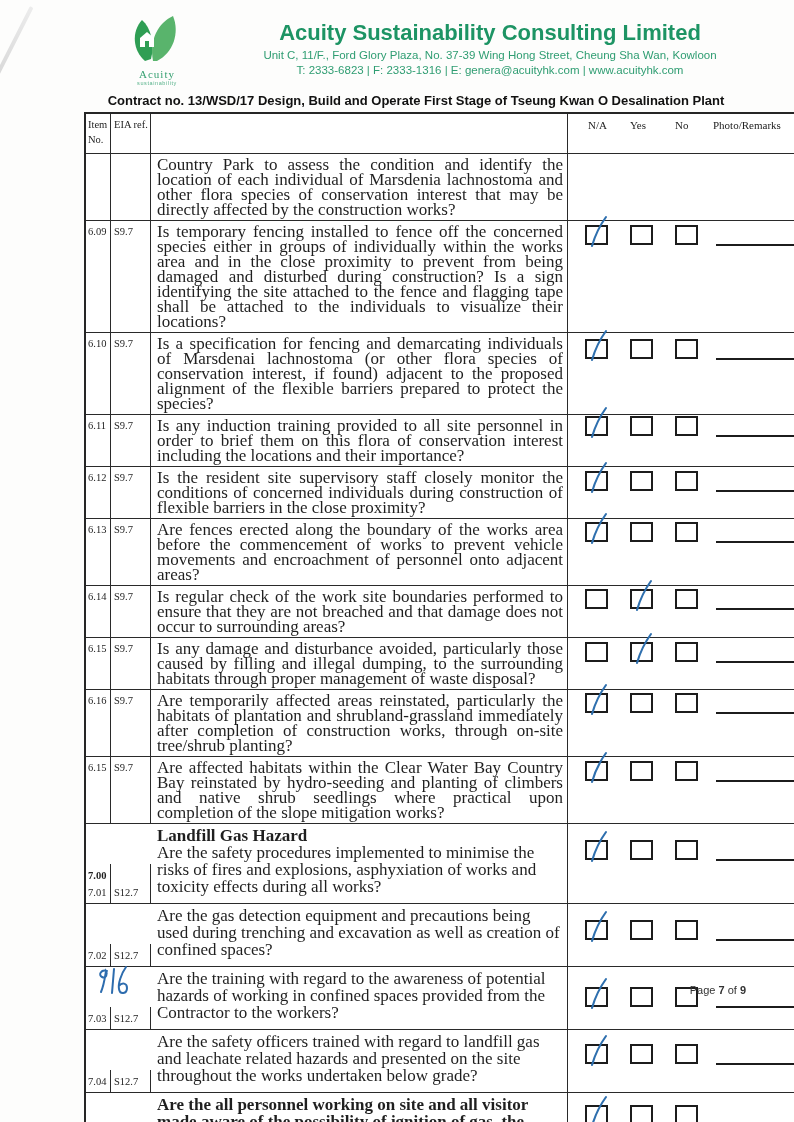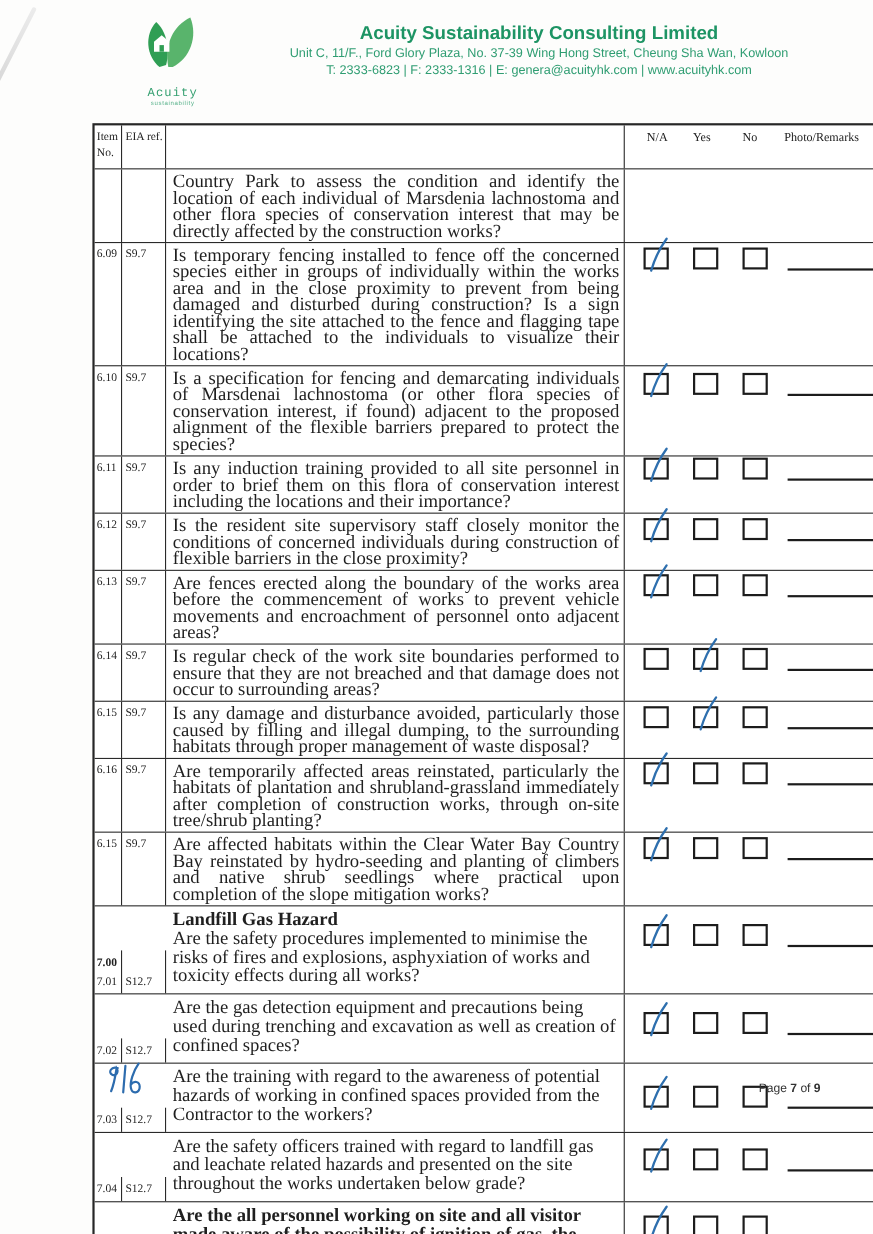--- a/index.html
+++ b/index.html
@@ -9,24 +9,24 @@
     font-family: "Liberation Serif", serif; color: #1f1f1f; overflow: hidden;
   }
   
   .scan-mark {
     position: absolute; left: 30px; top: 6px; width: 4px; height: 102px;
     background: linear-gradient(#ececec, #d2d2d2); transform: rotate(27deg);
     transform-origin: top left; border-radius: 3px;
   }
   
   .logo { position: absolute; left: 113px; top: 15px; width: 88px; text-align: center; }
-  .logo-name { font-family: Liberation Mono, monospace; font-size: 11px; color: #36a071; letter-spacing: 1px; margin-top: 11px; }
+  .logo-name { font-family: Liberation Serif, serif; font-size: 11px; color: #36a071; letter-spacing: 1px; margin-top: 1px; }
   .logo-tagline { font-family: "Liberation Sans", sans-serif; font-size: 5.5px; color: #55b189; letter-spacing: .6px; filter: blur(.6px); }
   .head-text { position: absolute; left: 200px; top: 20px; width: 580px; text-align: center; font-family: "Liberation Sans", sans-serif; }
-  .company { font-size: 17px; font-weight: bold; color: #1d9464; }
+  .company { font-size: 22px; font-weight: bold; color: #1d9464; }
   .addr { font-size: 11.5px; color: #2f9d72; margin-top: 3px; }
   .contract {
     position: absolute; left: 84px; top: 93px; width: 664px; text-align: center;
     font-family: "Liberation Sans", sans-serif; font-size: 13px; font-weight: bold; color: #111;
   }
   
   .sheet { position: absolute; left: 84px; top: 112px; width: 721px; border: 2px solid #262626; background: #fff; }
   .t-row { display: flex; border-bottom: 1.5px solid #2a2a2a; position: relative; }
   #rows .t-row:last-child { border-bottom: none; font-weight: bold; }
   .c-item { width: 25px; border-right: 1.5px solid #2a2a2a; font-size: 10.5px; padding: 3px 1px 2px 2px; line-height: 15px; }
@@ -70,20 +70,21 @@
     <div class="logo-name">Acuity</div>
     <div class="logo-tagline">sustainability</div>
   </div>
 
   <div class="head-text">
     <div class="company">Acuity Sustainability Consulting Limited</div>
     <div class="addr">Unit C, 11/F., Ford Glory Plaza, No. 37-39 Wing Hong Street, Cheung Sha Wan, Kowloon</div>
     <div class="addr">T: 2333-6823 | F: 2333-1316 | E: genera@acuityhk.com | www.acuityhk.com</div>
   </div>
 
+  <div class="contract">Contract no.  13/WSD/17 Design, Build and Operate First Stage of Tseung Kwan O Desalination Plant</div>
 
   <div class="sheet">
     <div class="t-row t-head">
       <div class="c-item">
         <div>Item</div>
         <div>No.</div>
       </div>
       <div class="c-eia">EIA ref.</div>
       <div class="c-q"></div>
       <div class="c-check">

